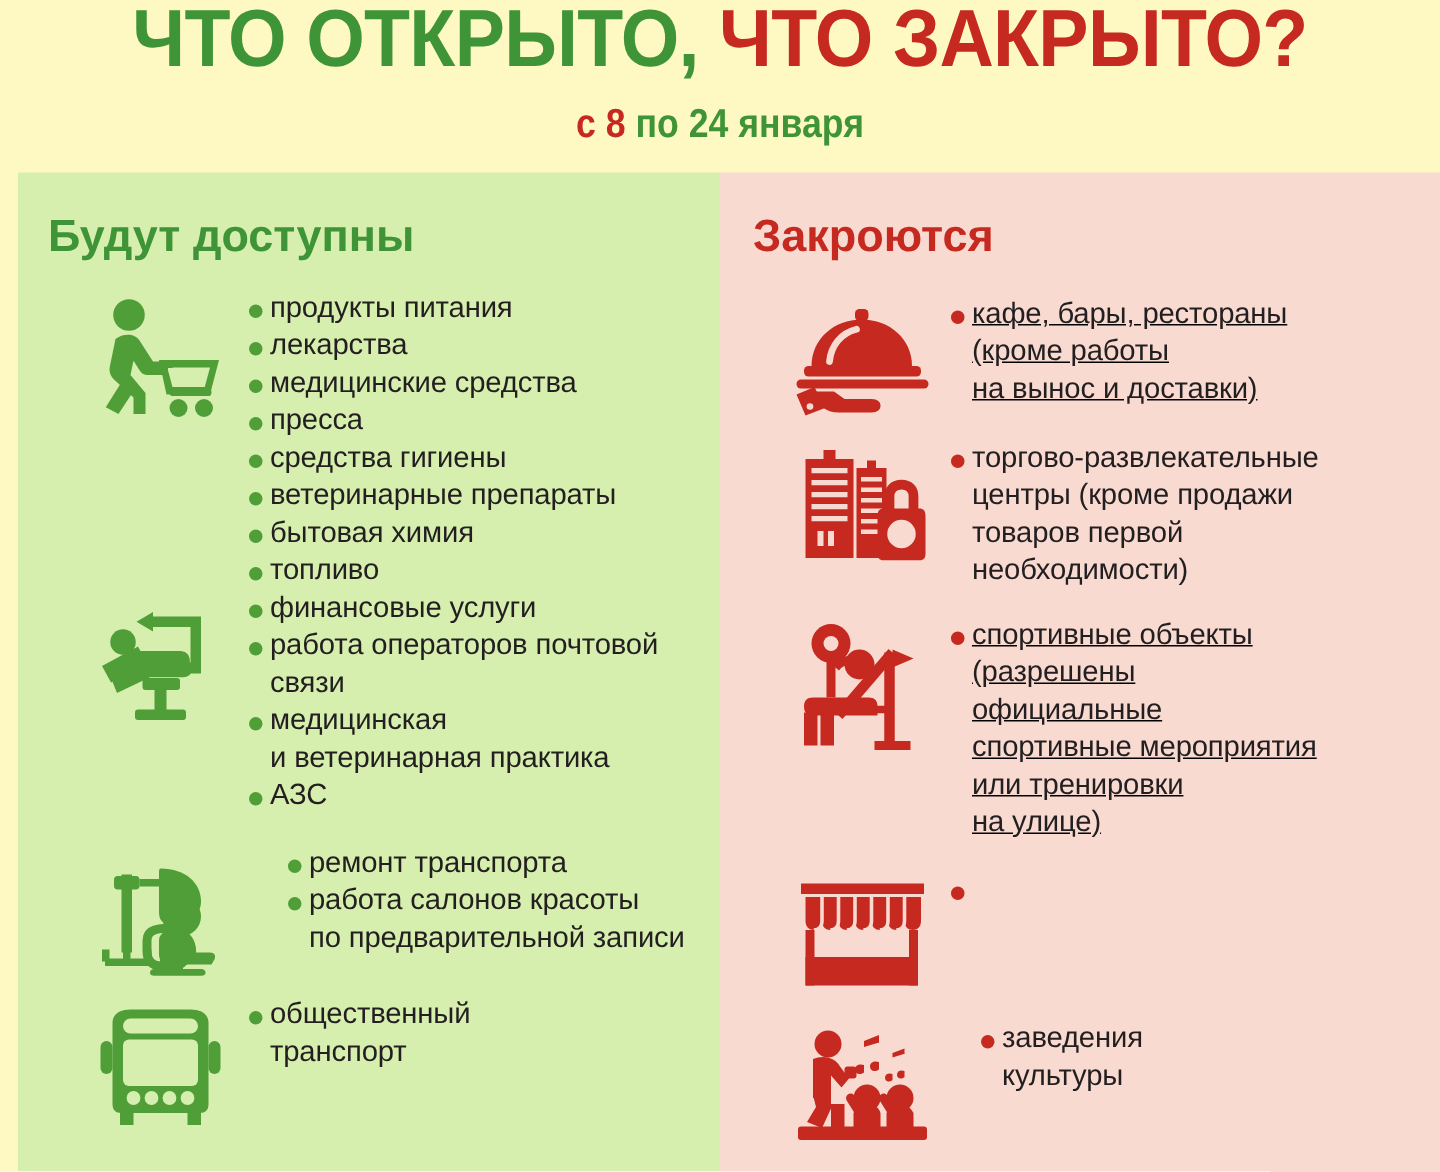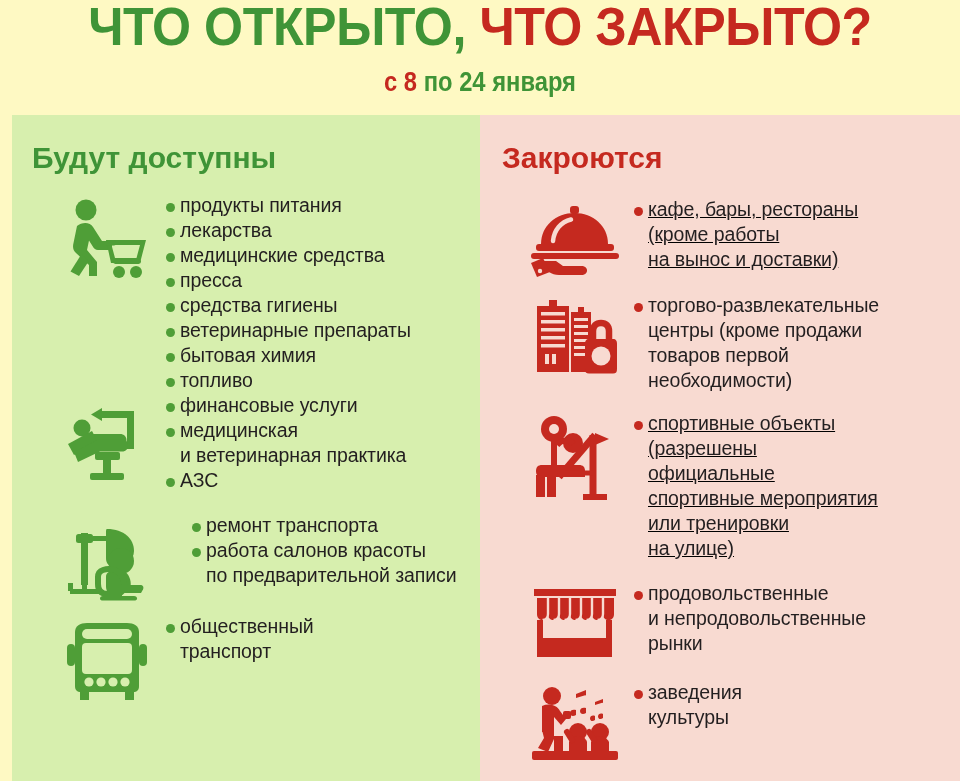--- a/index.html
+++ b/index.html
@@ -90,21 +90,21 @@
   
   .panel.left  .group.g1 { margin-top:2px; }
   .panel.left  .group.g2 { }
   .panel.left  .group.g3 { margin-top:20px;gap:26px; }
   .panel.left  .group.g4 { margin-top:13px; }
 
   .panel.right .group.g1 { margin-top:6px;text-decoration:underline; }
   .panel.right .group.g2 { margin-top:14px; }
   .panel.right .group.g3 { margin-top:18px;text-decoration:underline; }
   .panel.right .group.g4 { margin-top:20px; }
-  .panel.right .group.g5 { margin-top:19px; }
+  .panel.right .group.g5 { margin-top:19px;gap:20px; }
 </style>
 </head>
 <body>
 
 <div class="page">
 
   <div class="header">
     <div class="title">
       <span class="g">ЧТО ОТКРЫТО,</span>
       <span class="r">ЧТО ЗАКРЫТО?</span>
@@ -186,20 +186,25 @@
                 <rect x="33" y="55" width="25" height="8" rx="2"></rect>
                 <rect x="41" y="62" width="8" height="16"></rect>
                 <rect x="28" y="76" width="34" height="7" rx="2"></rect>
               </g>
             </svg>
           </div>
           <div class="items">
             <div class="item">
                 <span class="bullet"></span>
                 <span class="item-text">финансовые услуги</span>
+              </div>
+            <div class="item">
+                <span class="bullet"></span>
+                <span class="item-text">работа операторов почтовой
+связи</span>
               </div>
             <div class="item">
                 <span class="bullet"></span>
                 <span class="item-text">медицинская
 и ветеринарная практика</span>
               </div>
             <div class="item">
                 <span class="bullet"></span>
                 <span class="item-text">АЗС</span>
               </div>
@@ -404,23 +409,20 @@
                 <path d="M72 13 L72 29 C72 33 69.5 35 66.5 35" fill="none" stroke="#f8dad1" stroke-width="2.4"></path>
                 <rect x="6" y="35" width="6" height="37"></rect>
                 <rect x="75" y="35" width="6" height="37"></rect>
                 <rect x="6" y="53" width="75" height="19"></rect>
               </g>
             </svg>
           </div>
           <div class="items">
             <div class="item">
                 <span class="bullet"></span>
-                <span class="item-text">продовольственные
-и непродовольственные
-рынки</span>
               </div>
           </div>
         </div>
 
         <div class="group g5">
           <div class="icon-cell">
             <svg width="90" height="78" viewBox="0 0 90 78" aria-hidden="true">
               <g fill="#c5291f">
 
                 <circle cx="22" cy="12" r="9"></circle>

